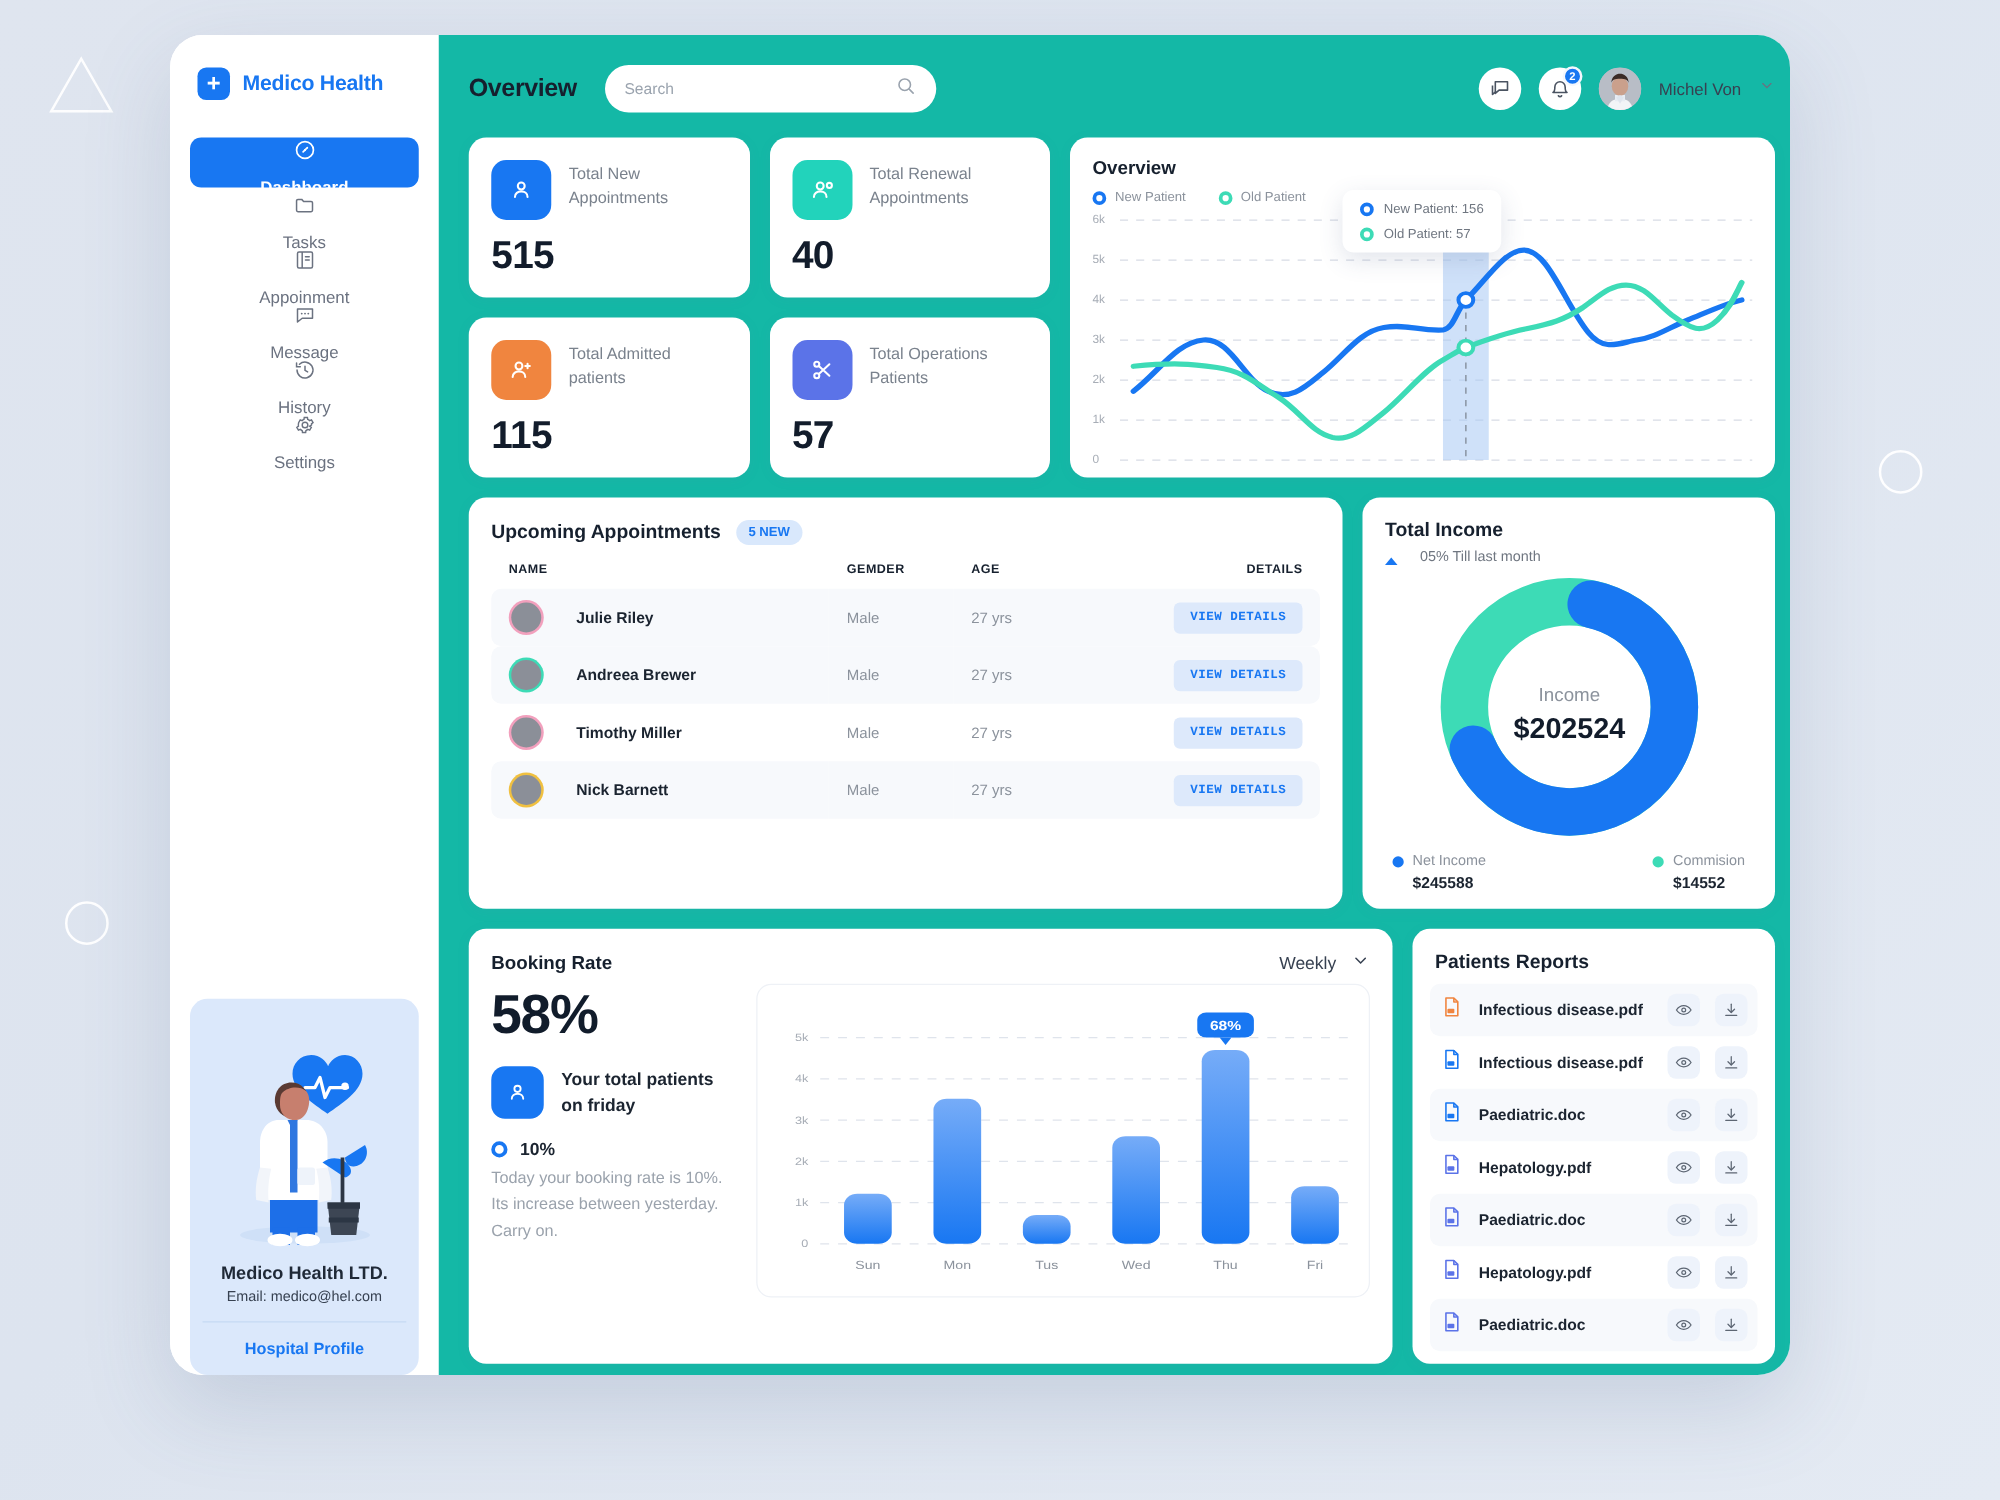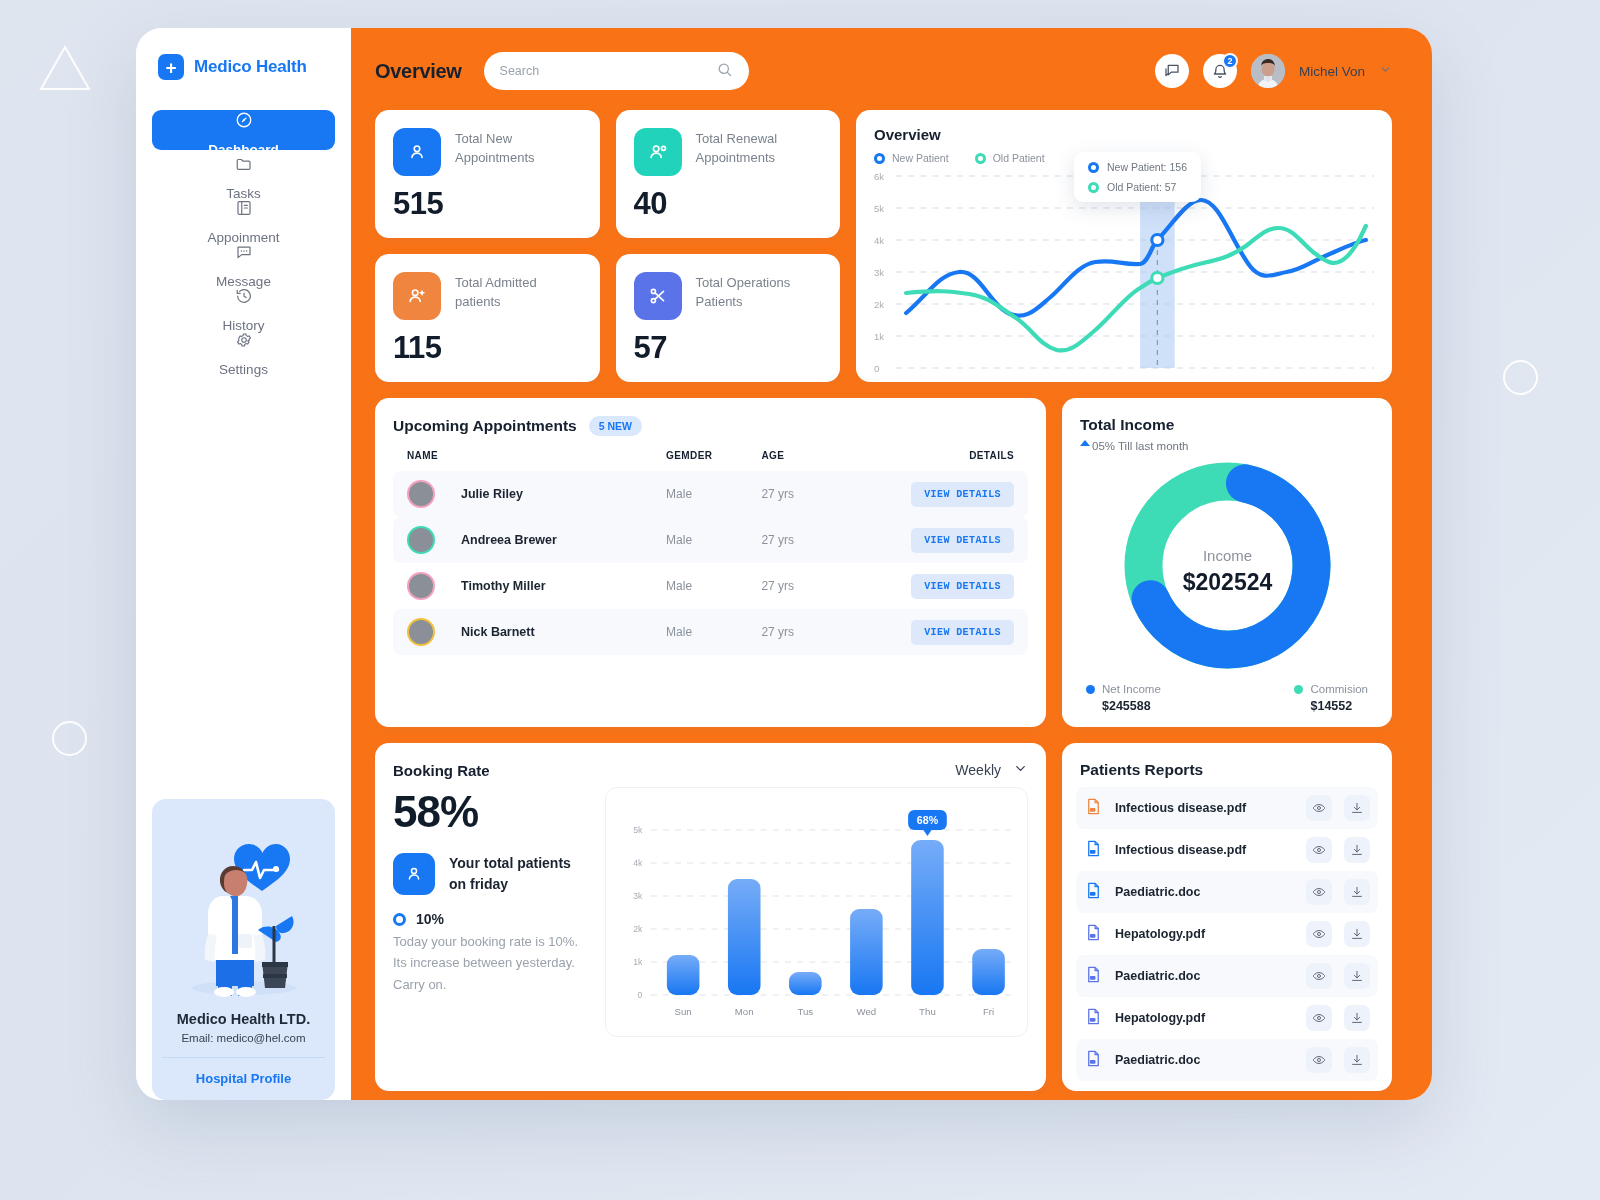--- a/index.html
+++ b/index.html
@@ -38,21 +38,21 @@
 
   .profile-card { margin:auto 16px 0 16px; background:#dbe8fb; border-radius:14px;
                   padding:18px 10px 0 10px; text-align:center; }
   .illus { height:190px; display:flex; align-items:flex-end; justify-content:center; position:relative; }
   .p-title { font-size:14.5px; font-weight:700; color:#1f2937; margin-top:4px; }
   .p-mail { font-size:11.5px; color:#374151; margin-top:5px; }
   .p-link { border-top:1px solid #c6d9f3; margin-top:13px; padding:13px 0 14px 0;
             color:#1877f2; font-size:13px; font-weight:700; cursor:pointer; }
 
   
-  .main { flex:1; background:#f97316; padding:22px 40px 20px 24px; overflow:hidden; }
+  .main { flex:1; background:#14b8a6; padding:22px 12px 20px 24px; overflow:hidden; }
   .topbar { display:flex; align-items:center; gap:22px; height:42px; margin-bottom:18px; }
   .page-title { font-size:20px; font-weight:700; color:#16202e; letter-spacing:-.3px; }
   .search { flex:none; width:265px; height:38px; background:#fff; border-radius:19px;
             display:flex; align-items:center; padding:0 16px; }
   .search input { border:0; outline:0; flex:1; font-size:12.5px; color:#6b7280;
                   font-family:inherit; background:transparent; }
   .search input::placeholder { color:#9aa3ae; }
   .top-right { margin-left:auto; display:flex; align-items:center; gap:14px; }
   .icon-btn { width:34px; height:34px; border-radius:50%; background:#fff; position:relative;
               display:flex; align-items:center; justify-content:center; cursor:pointer; }
@@ -105,21 +105,21 @@
   .who { display:flex; align-items:center; gap:26px; }
   .who-av { width:28px; height:28px; border-radius:50%; flex:none; padding:2px; }
   .who-av i { display:block; width:100%; height:100%; border-radius:50%; background:#8b8f98; }
   .who-name { font-size:12.5px; font-weight:700; color:#1b2430; }
   .vd { background:#dde9fb; color:#1877f2; font-size:10px; font-weight:700; letter-spacing:.4px;
         padding:7px 13px; border-radius:5px; border:0; cursor:pointer; font-family:Liberation Mono, monospace; }
 
   
   .income { width:330px; flex:none; padding:18px 18px 14px 18px; }
   .inc-title { font-size:15.5px; font-weight:700; color:#16202e; }
-  .inc-sub { font-size:11.5px; color:#6f7680; margin-top:6px; display:flex; align-items:flex-start; gap:2px; }
+  .inc-sub { font-size:11.5px; color:#6f7680; margin-top:6px; display:flex; align-items:flex-end; gap:18px; }
   .tri-up { width:0; height:0; border-left:5px solid transparent; border-right:5px solid transparent;
             border-bottom:6px solid #1877f2; }
   .donut-wrap { display:flex; justify-content:center; margin-top:6px; }
   .inc-legend { display:flex; justify-content:space-between; padding:0 6px; margin-top:10px; }
   .il { font-size:11.5px; }
   .il-top { display:flex; align-items:center; gap:7px; color:#8b929c; }
   .dot { width:9px; height:9px; border-radius:50%; flex:none; }
   .il-val { font-size:12.5px; font-weight:700; color:#1b2430; margin-top:4px; padding-left:16px; }
 
   
@@ -134,21 +134,21 @@
   .bk-total { display:flex; gap:14px; align-items:center; margin-top:16px; }
   .bk-ic { width:42px; height:42px; border-radius:11px; background:#1877f2; flex:none;
            display:flex; align-items:center; justify-content:center; }
   .bk-total-txt { font-size:14px; color:#1b2430; font-weight:700; line-height:1.5; }
   .bk-rate { display:flex; align-items:center; gap:10px; margin-top:16px;
              font-size:14px; font-weight:700; color:#1b2430; }
   .bk-note { font-size:13px; color:#9aa2ac; line-height:1.65; margin-top:4px; }
   .bk-chart { flex:1; border:1px solid #eef1f6; border-radius:12px; padding:14px 12px 8px 12px; position:relative; }
 
   
-  .reports { width:330px; flex:none; padding:18px 14px 10px 14px; }
+  .reports { width:290px; flex:none; padding:18px 14px 10px 14px; }
   .rep-title { font-size:15.5px; font-weight:700; color:#16202e; margin-bottom:8px; padding-left:4px; }
   .rep-row { display:flex; align-items:center; gap:12px; padding:8px 8px; border-radius:8px; }
   .rep-row.alt { background:#f7f9fc; }
   .rep-name { font-size:12.5px; font-weight:700; color:#1b2430; flex:1; }
   .rep-act { width:26px; height:26px; border-radius:7px; background:#eef3fb;
              display:flex; align-items:center; justify-content:center; cursor:pointer; }
 </style>
 </head>
 <body>
 

